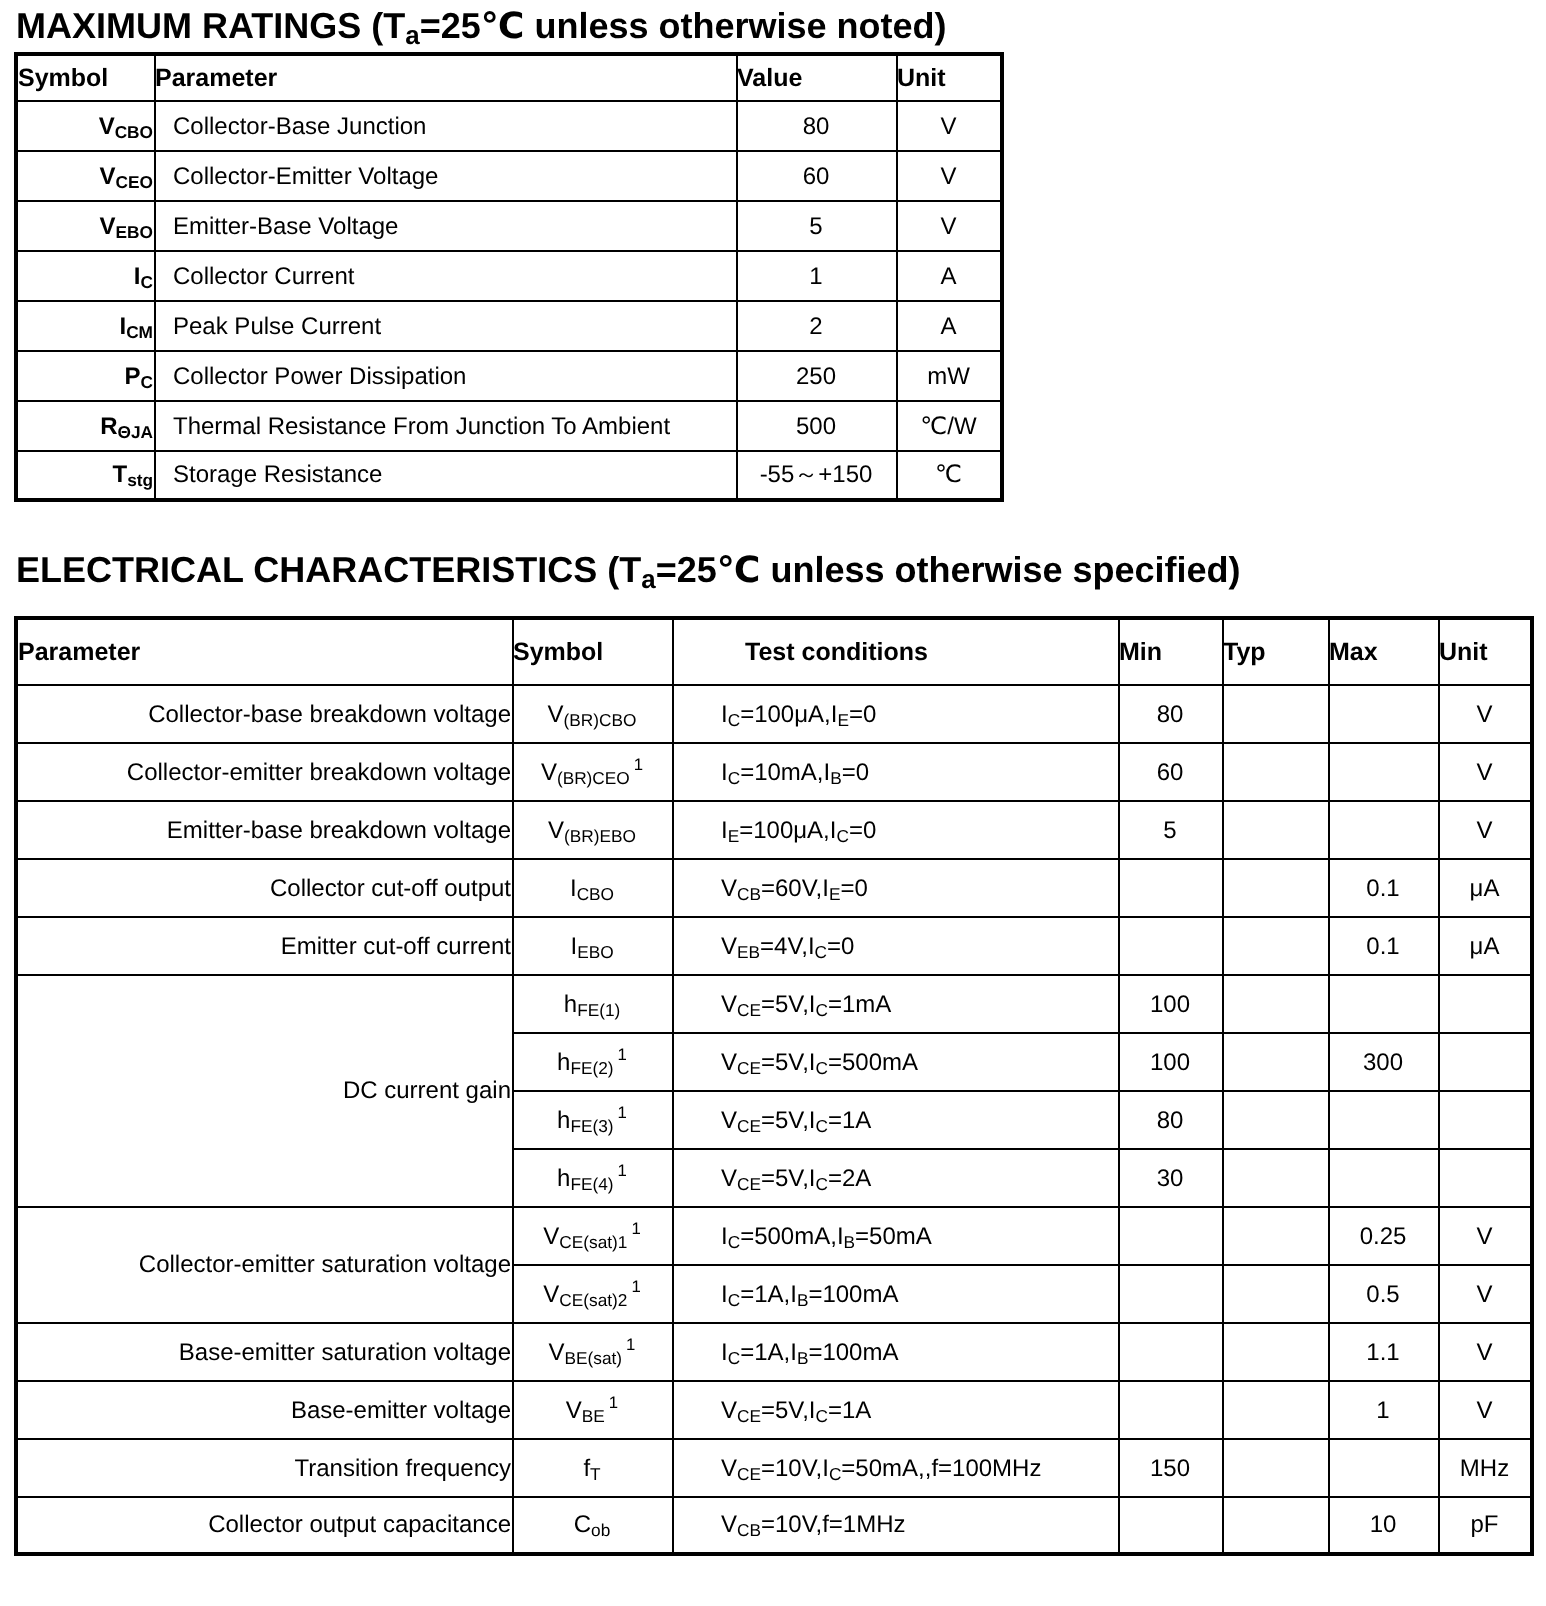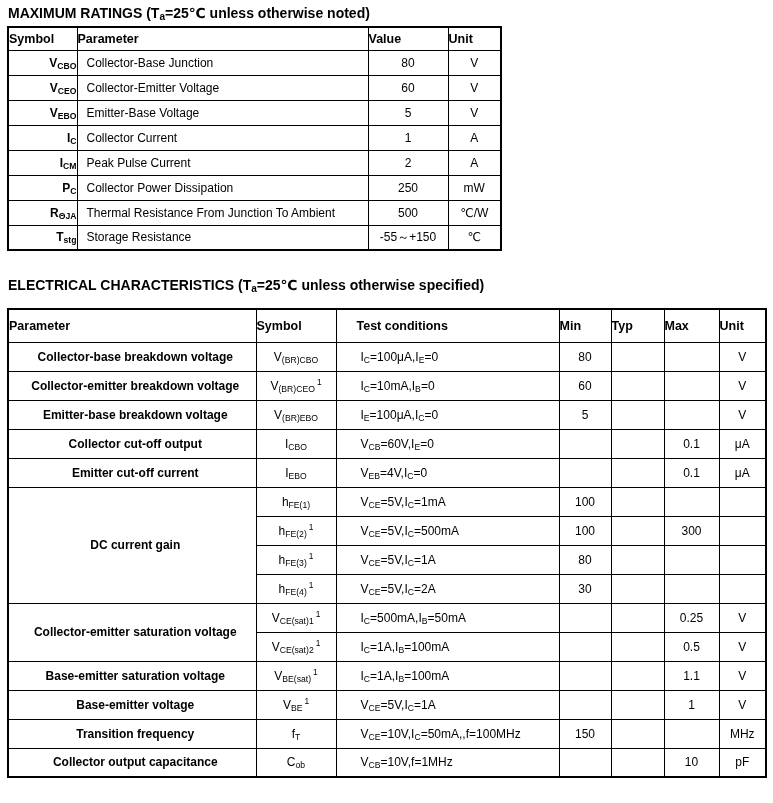--- a/index.html
+++ b/index.html
@@ -4,21 +4,21 @@
 <style>
   html,body{margin:0;padding:0;background:#fff;}
   body{
     width:773px;height:803px;
     font-family:"Liberation Sans","DejaVu Sans",sans-serif;
     color:#000;
     -webkit-font-smoothing:antialiased;
   }
   .page{padding:3px 0 0 7px;}
   .section-title{
-    font-weight:bold;font-size:14px;line-height:16px;
+    font-weight:bold;font-size:18px;line-height:16px;
     margin:2px 0 5px 1px;letter-spacing:0;
   }
   .section-title.second{margin-top:26px;margin-bottom:15px;}
   table{
     border-collapse:collapse;table-layout:fixed;
     border:2px solid #000;
   }
   th,td{
     border:1px solid #000;
     font-size:12px;line-height:14px;
@@ -33,25 +33,25 @@
   .t1{width:493px;}
   .t1 thead tr{height:23px;}
   .t1 tbody tr{height:25px;}
   .t1 .sym{font-weight:bold;text-align:right;}
   .t1 .par{text-align:left;padding-left:9px;}
   .t1 .num{text-align:center;}
   
   .t2{width:758px;}
   .t2 thead tr{height:33px;}
   .t2 tbody tr{height:29px;}
-  .t2 .par{font-weight:bold;text-align:center;padding-left:6px;}
+  .t2 .par{font-weight:normal;text-align:right;padding-left:6px;}
   .t2 .sym{text-align:center;}
   .t2 .cond{text-align:left;padding-left:24px;}
   .t2 .num{text-align:center;}
-  .t2 th.cond-h{text-align:left;padding-left:20px;}
+  .t2 th.cond-h{text-align:left;padding-left:36px;}
 </style>
 </head>
 <body>
 
 <div class="page">
 
   <div class="section-title">MAXIMUM RATINGS (T<sub>a</sub>=25℃ unless otherwise noted)</div>
 
   <table class="t1">
     <colgroup>

